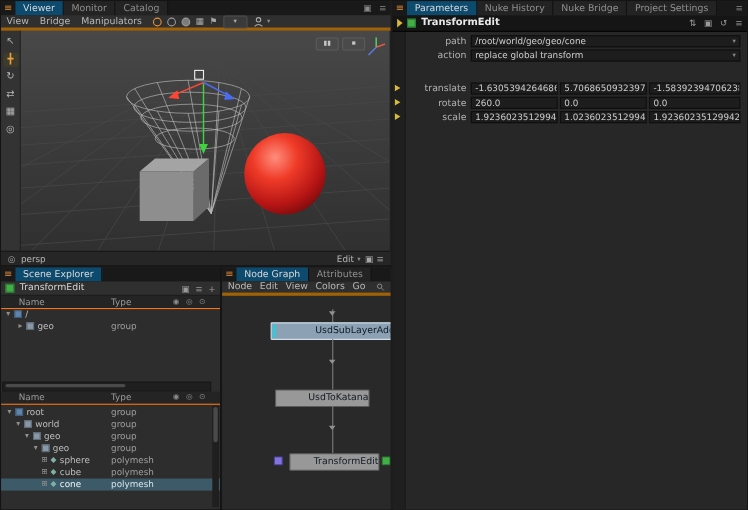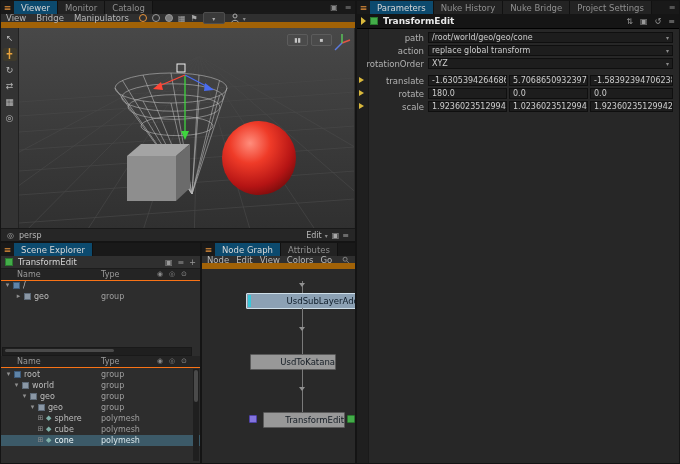--- a/index.html
+++ b/index.html
@@ -8,21 +8,21 @@
   .panel{position:absolute;background:#2d2d2d;border:1px solid #141414;box-sizing:border-box}
   
   .tabbar{position:absolute;left:0;right:0;top:0;height:13px;background:#191919;display:flex;
           align-items:stretch;font-size:8.5px;color:#8f8f8f;overflow:hidden}
   .hamb{width:13px;display:flex;align-items:center;justify-content:center;color:#e8933a;font-size:9px}
   .tab{display:flex;align-items:center;padding:0 7px;border-right:1px solid #111;background:#232323;white-space:nowrap}
   .tab.active{background:#0c4a6e;color:#d8d8d8}
   .tabspace{flex:1}
   .tabicon{width:14px;display:flex;align-items:center;justify-content:center;color:#8a8a8a;font-size:8px}
   
-  .menubar{position:absolute;left:0;right:0;top:13px;height:14px;background:#2f2f2f;border-bottom:6px solid #a16207;
+  .menubar{position:absolute;left:0;right:0;top:13px;height:14px;background:#2f2f2f;border-bottom:3px solid #a16207;
            display:flex;align-items:center;font-size:8.5px;color:#b8b8b8;padding:0 5px;box-sizing:border-box}
   .menu{margin-right:10px;white-space:nowrap}
   .cicon{width:8px;height:8px;border-radius:50%;border:1.5px solid #9a9a9a;margin-right:5px;box-sizing:border-box}
   .cicon.orange{border-color:#e8933a}
   .cicon.dot{background:#7c7c7c}
   .glyphicon{color:#a8a8a8;font-size:8px;margin-right:5px}
   .ddbox{display:flex;align-items:center;justify-content:center;width:20px;height:10px;background:#3a3a3a;
          border:1px solid #4e4e4e;border-radius:2px;font-size:6px;color:#aaa;margin-right:5px}
   
   #viewer-panel{left:0;top:0;width:356px;height:242px}
@@ -370,39 +370,32 @@
           <span class="pfcaret">▾</span>
         </span>
       </div>
       <div class="prow" style="top:16px">
         <span class="plabel">action</span>
         <span class="pfield" style="left:71px;width:245px">
           <span>replace global transform</span>
           <span class="pfcaret">▾</span>
         </span>
       </div>
-      <div class="prow" style="top:29px">
-        <span class="plabel">rotationOrder</span>
-        <span class="pfield" style="left:71px;width:245px">
-          <span>XYZ</span>
-          <span class="pfcaret">▾</span>
-        </span>
-      </div>
 
       <div class="prow" style="top:46px">
         <span class="gtri"></span>
         <span class="plabel">translate</span>
         <span class="pfield" style="left:71px;width:79px">-1.630539426468677</span>
         <span class="pfield" style="left:152px;width:79px">5.706865093239767</span>
         <span class="pfield" style="left:233px;width:83px">-1.583923947062386</span>
       </div>
       <div class="prow" style="top:59px">
         <span class="gtri"></span>
         <span class="plabel">rotate</span>
-        <span class="pfield" style="left:71px;width:79px">180.0</span>
+        <span class="pfield" style="left:71px;width:79px">260.0</span>
         <span class="pfield" style="left:152px;width:79px">0.0</span>
         <span class="pfield" style="left:233px;width:83px">0.0</span>
       </div>
       <div class="prow" style="top:72px">
         <span class="gtri"></span>
         <span class="plabel">scale</span>
         <span class="pfield" style="left:71px;width:79px">1.923602351299424</span>
         <span class="pfield" style="left:152px;width:79px">1.023602351299424</span>
         <span class="pfield" style="left:233px;width:83px">1.923602351299424</span>
       </div>

